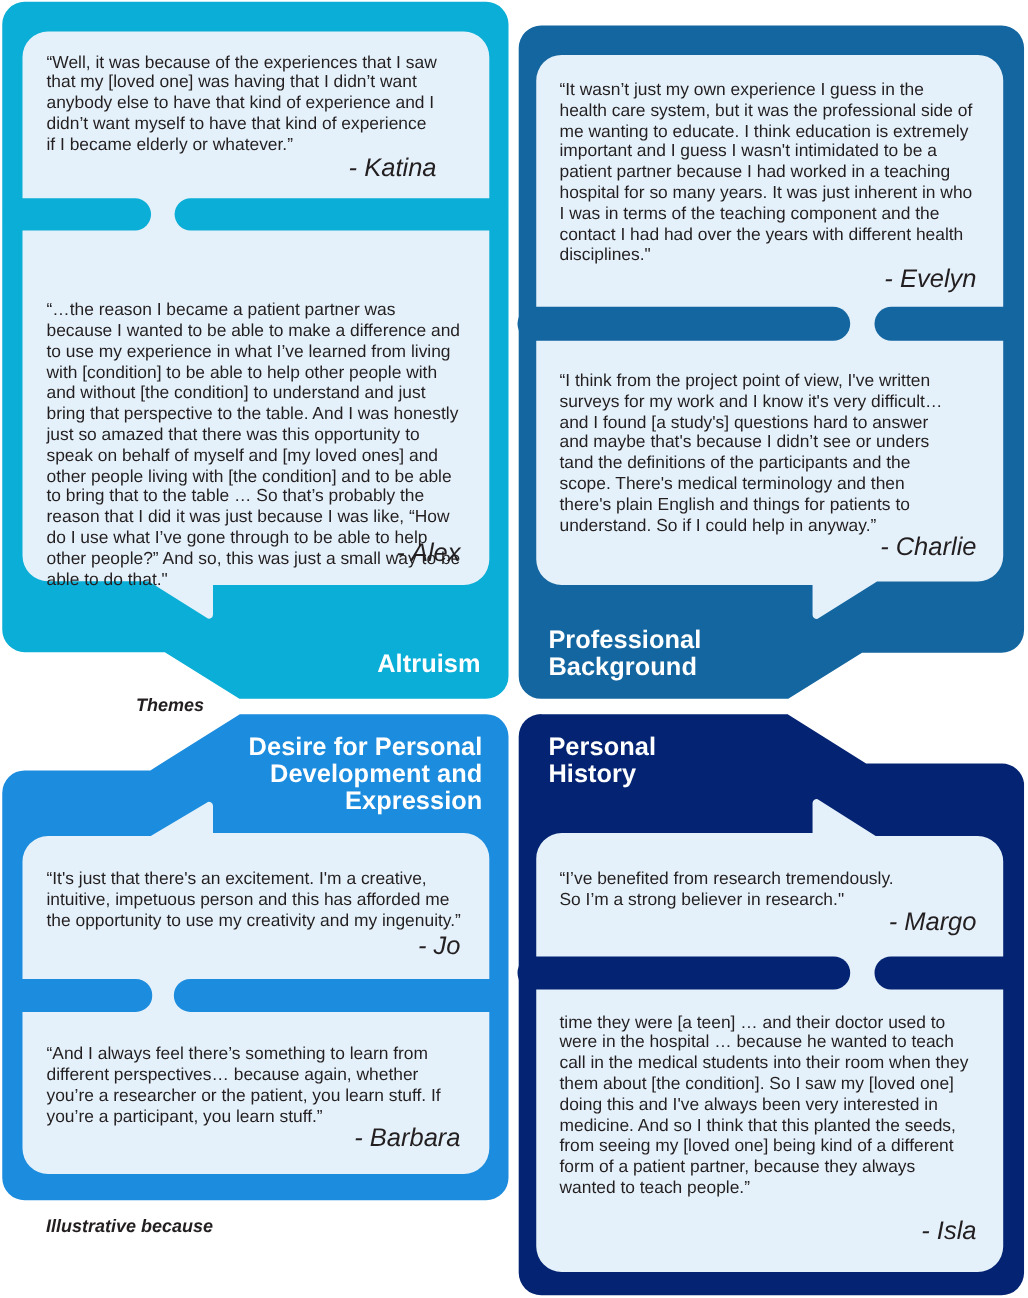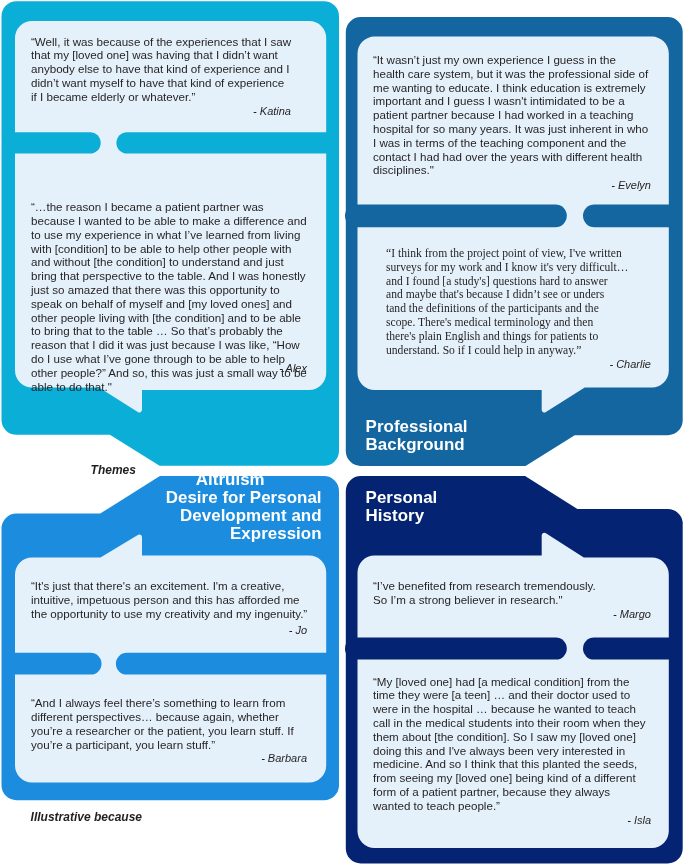--- a/index.html
+++ b/index.html
@@ -2,21 +2,21 @@
 <html><head>
 <meta charset="utf-8">
 <style>
   html,body{margin:0;padding:0;}
   body{width:685px;height:865px;position:relative;background:#ffffff;
        font-family:"Liberation Sans",sans-serif;overflow:hidden;}
   .stage{position:absolute;left:0;top:0;width:685px;height:733px;padding-left:48px;}
   svg.art{position:absolute;left:0;top:0;width:685px;height:865px;}
   .quote{position:absolute;color:#231f20;font-size:11.6px;line-height:13.8px;}
   .quote .ln{display:block;white-space:pre;}
-  .attr{position:absolute;color:#231f20;font-size:11px;line-height:13.8px;
+  .attr{position:absolute;color:#231f20;font-size:17px;line-height:13.8px;
         font-style:italic;text-align:right;white-space:pre;}
   .title{position:absolute;color:#ffffff;font-weight:bold;font-size:16.9px;
          line-height:18.1px;letter-spacing:0.05px;}
   .title .tl{display:block;white-space:pre;}
   .cap{position:absolute;font-weight:bold;font-style:italic;font-size:12px;
        color:#231f20;white-space:pre;}
 </style>
 </head>
 <body>
 
@@ -71,38 +71,38 @@
       <span class="ln">speak on behalf of myself and [my loved ones] and</span>
       <span class="ln">other people living with [the condition] and to be able</span>
       <span class="ln">to bring that to the table … So that’s probably the</span>
       <span class="ln">reason that I did it was just because I was like, “How</span>
       <span class="ln">do I use what I’ve gone through to be able to help</span>
       <span class="ln">other people?” And so, this was just a small way to be</span>
       <span class="ln">able to do that."</span>
     </div>
 <div class="attr" style="left:197px;top:362.3px;width:110px;">- Alex</div>
 
-<div class="title" style="left:140px;top:433.9px;width:180.4px;text-align:center;margin-top:37px;">
+<div class="title" style="left:140px;top:433.9px;width:180.4px;text-align:right;">
       <span class="tl">Altruism</span>
     </div>
 
 <div class="quote" style="left:373px;top:53px;">
       <span class="ln">“It wasn’t just my own experience I guess in the</span>
       <span class="ln">health care system, but it was the professional side of</span>
       <span class="ln">me wanting to educate. I think education is extremely</span>
       <span class="ln">important and I guess I wasn't intimidated to be a</span>
       <span class="ln">patient partner because I had worked in a teaching</span>
       <span class="ln">hospital for so many years. It was just inherent in who</span>
       <span class="ln">I was in terms of the teaching component and the</span>
       <span class="ln">contact I had had over the years with different health</span>
       <span class="ln">disciplines."</span>
     </div>
 <div class="attr" style="left:541px;top:178.9px;width:110px;">- Evelyn</div>
 
-<div class="quote" style="left:386px;top:247.1px;font-family:Liberation Serif, serif;">
+<div class="quote" style="left:373px;top:247.1px;">
       <span class="ln">“I think from the project point of view, I've written</span>
       <span class="ln">surveys for my work and I know it's very difficult…</span>
       <span class="ln">and I found [a study's] questions hard to answer</span>
       <span class="ln">and maybe that's because I didn’t see or unders</span>
       <span class="ln">tand the definitions of the participants and the</span>
       <span class="ln">scope. There's medical terminology and then</span>
       <span class="ln">there's plain English and things for patients to</span>
       <span class="ln">understand. So if I could help in anyway.”</span>
     </div>
 <div class="attr" style="left:541px;top:358.4px;width:110px;">- Charlie</div>
@@ -138,21 +138,20 @@
       <span class="tl">History</span>
     </div>
 
 <div class="quote" style="left:373px;top:579.4px;">
       <span class="ln">“I’ve benefited from research tremendously.</span>
       <span class="ln">So I’m a strong believer in research."</span>
     </div>
 <div class="attr" style="left:541px;top:608.4px;width:110px;">- Margo</div>
 
 <div class="quote" style="left:373px;top:674.7px;">
-      <span class="ln">“My [loved one] had [a medical condition] from the</span>
       <span class="ln">time they were [a teen] … and their doctor used to</span>
       <span class="ln">were in the hospital … because he wanted to teach</span>
       <span class="ln">call in the medical students into their room when they</span>
       <span class="ln">them about [the condition]. So I saw my [loved one]</span>
       <span class="ln">doing this and I've always been very interested in</span>
       <span class="ln">medicine. And so I think that this planted the seeds,</span>
       <span class="ln">from seeing my [loved one] being kind of a different</span>
       <span class="ln">form of a patient partner, because they always</span>
       <span class="ln">wanted to teach people.”</span>
     </div>

